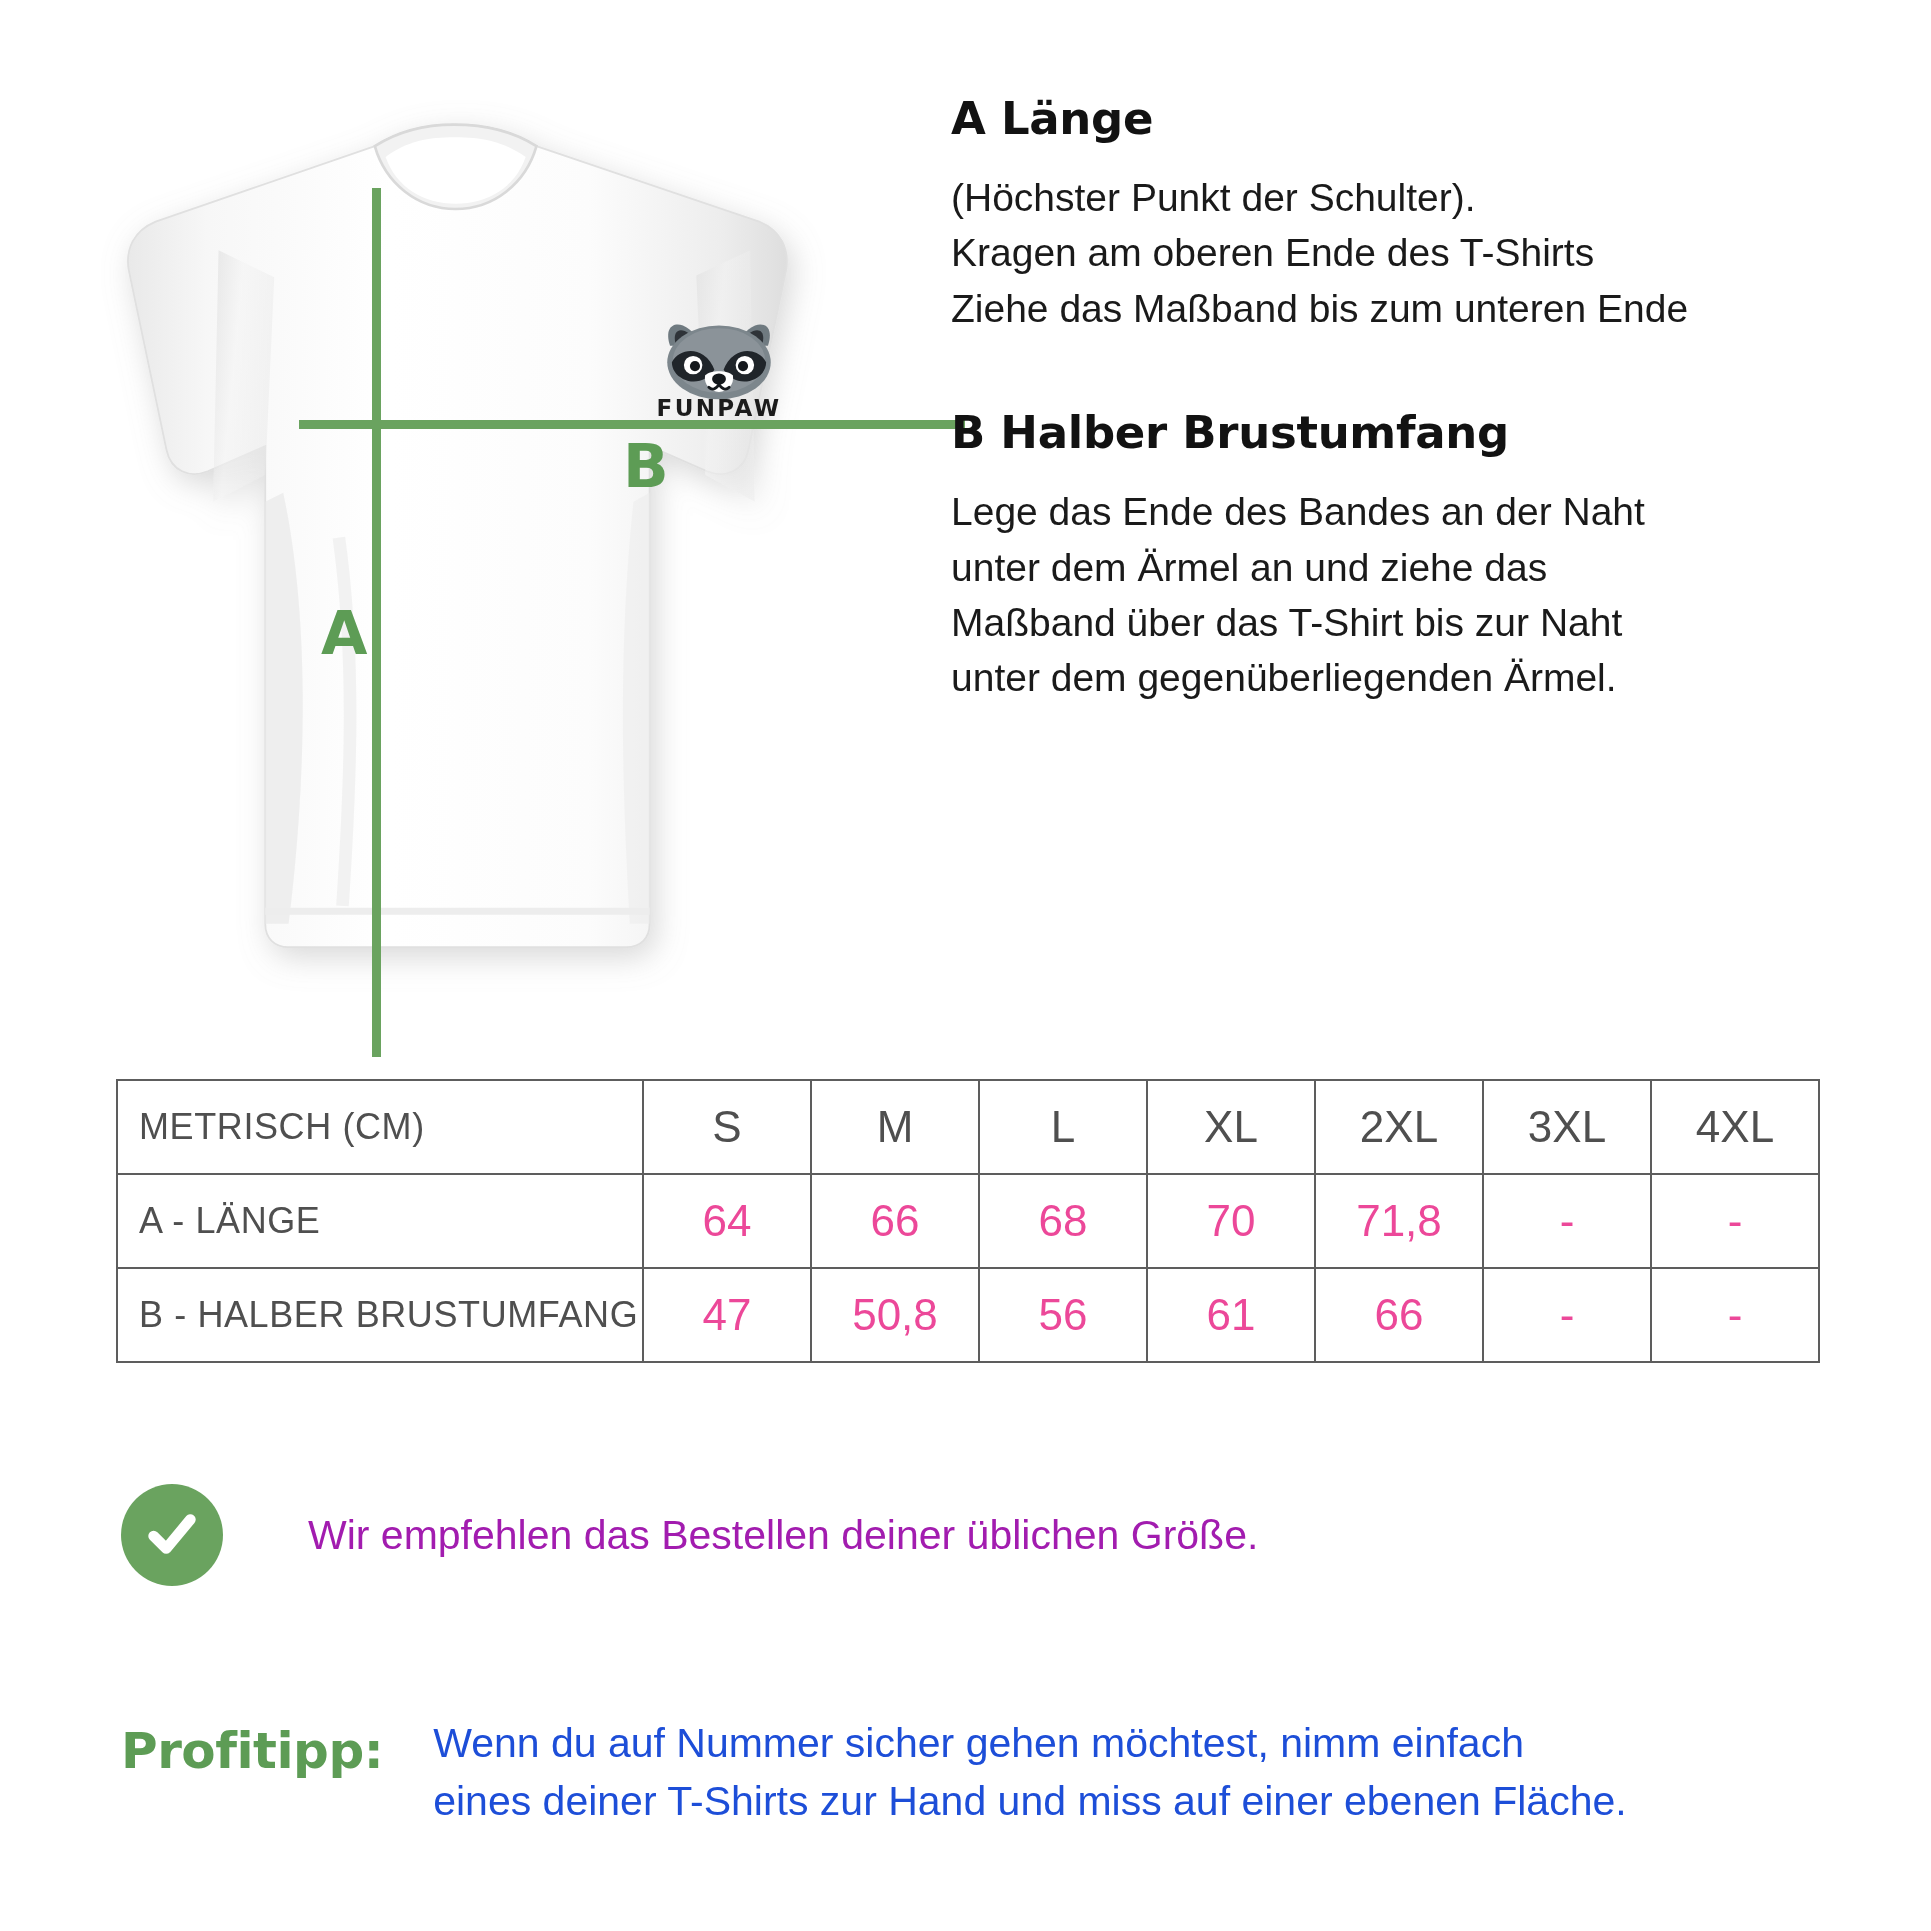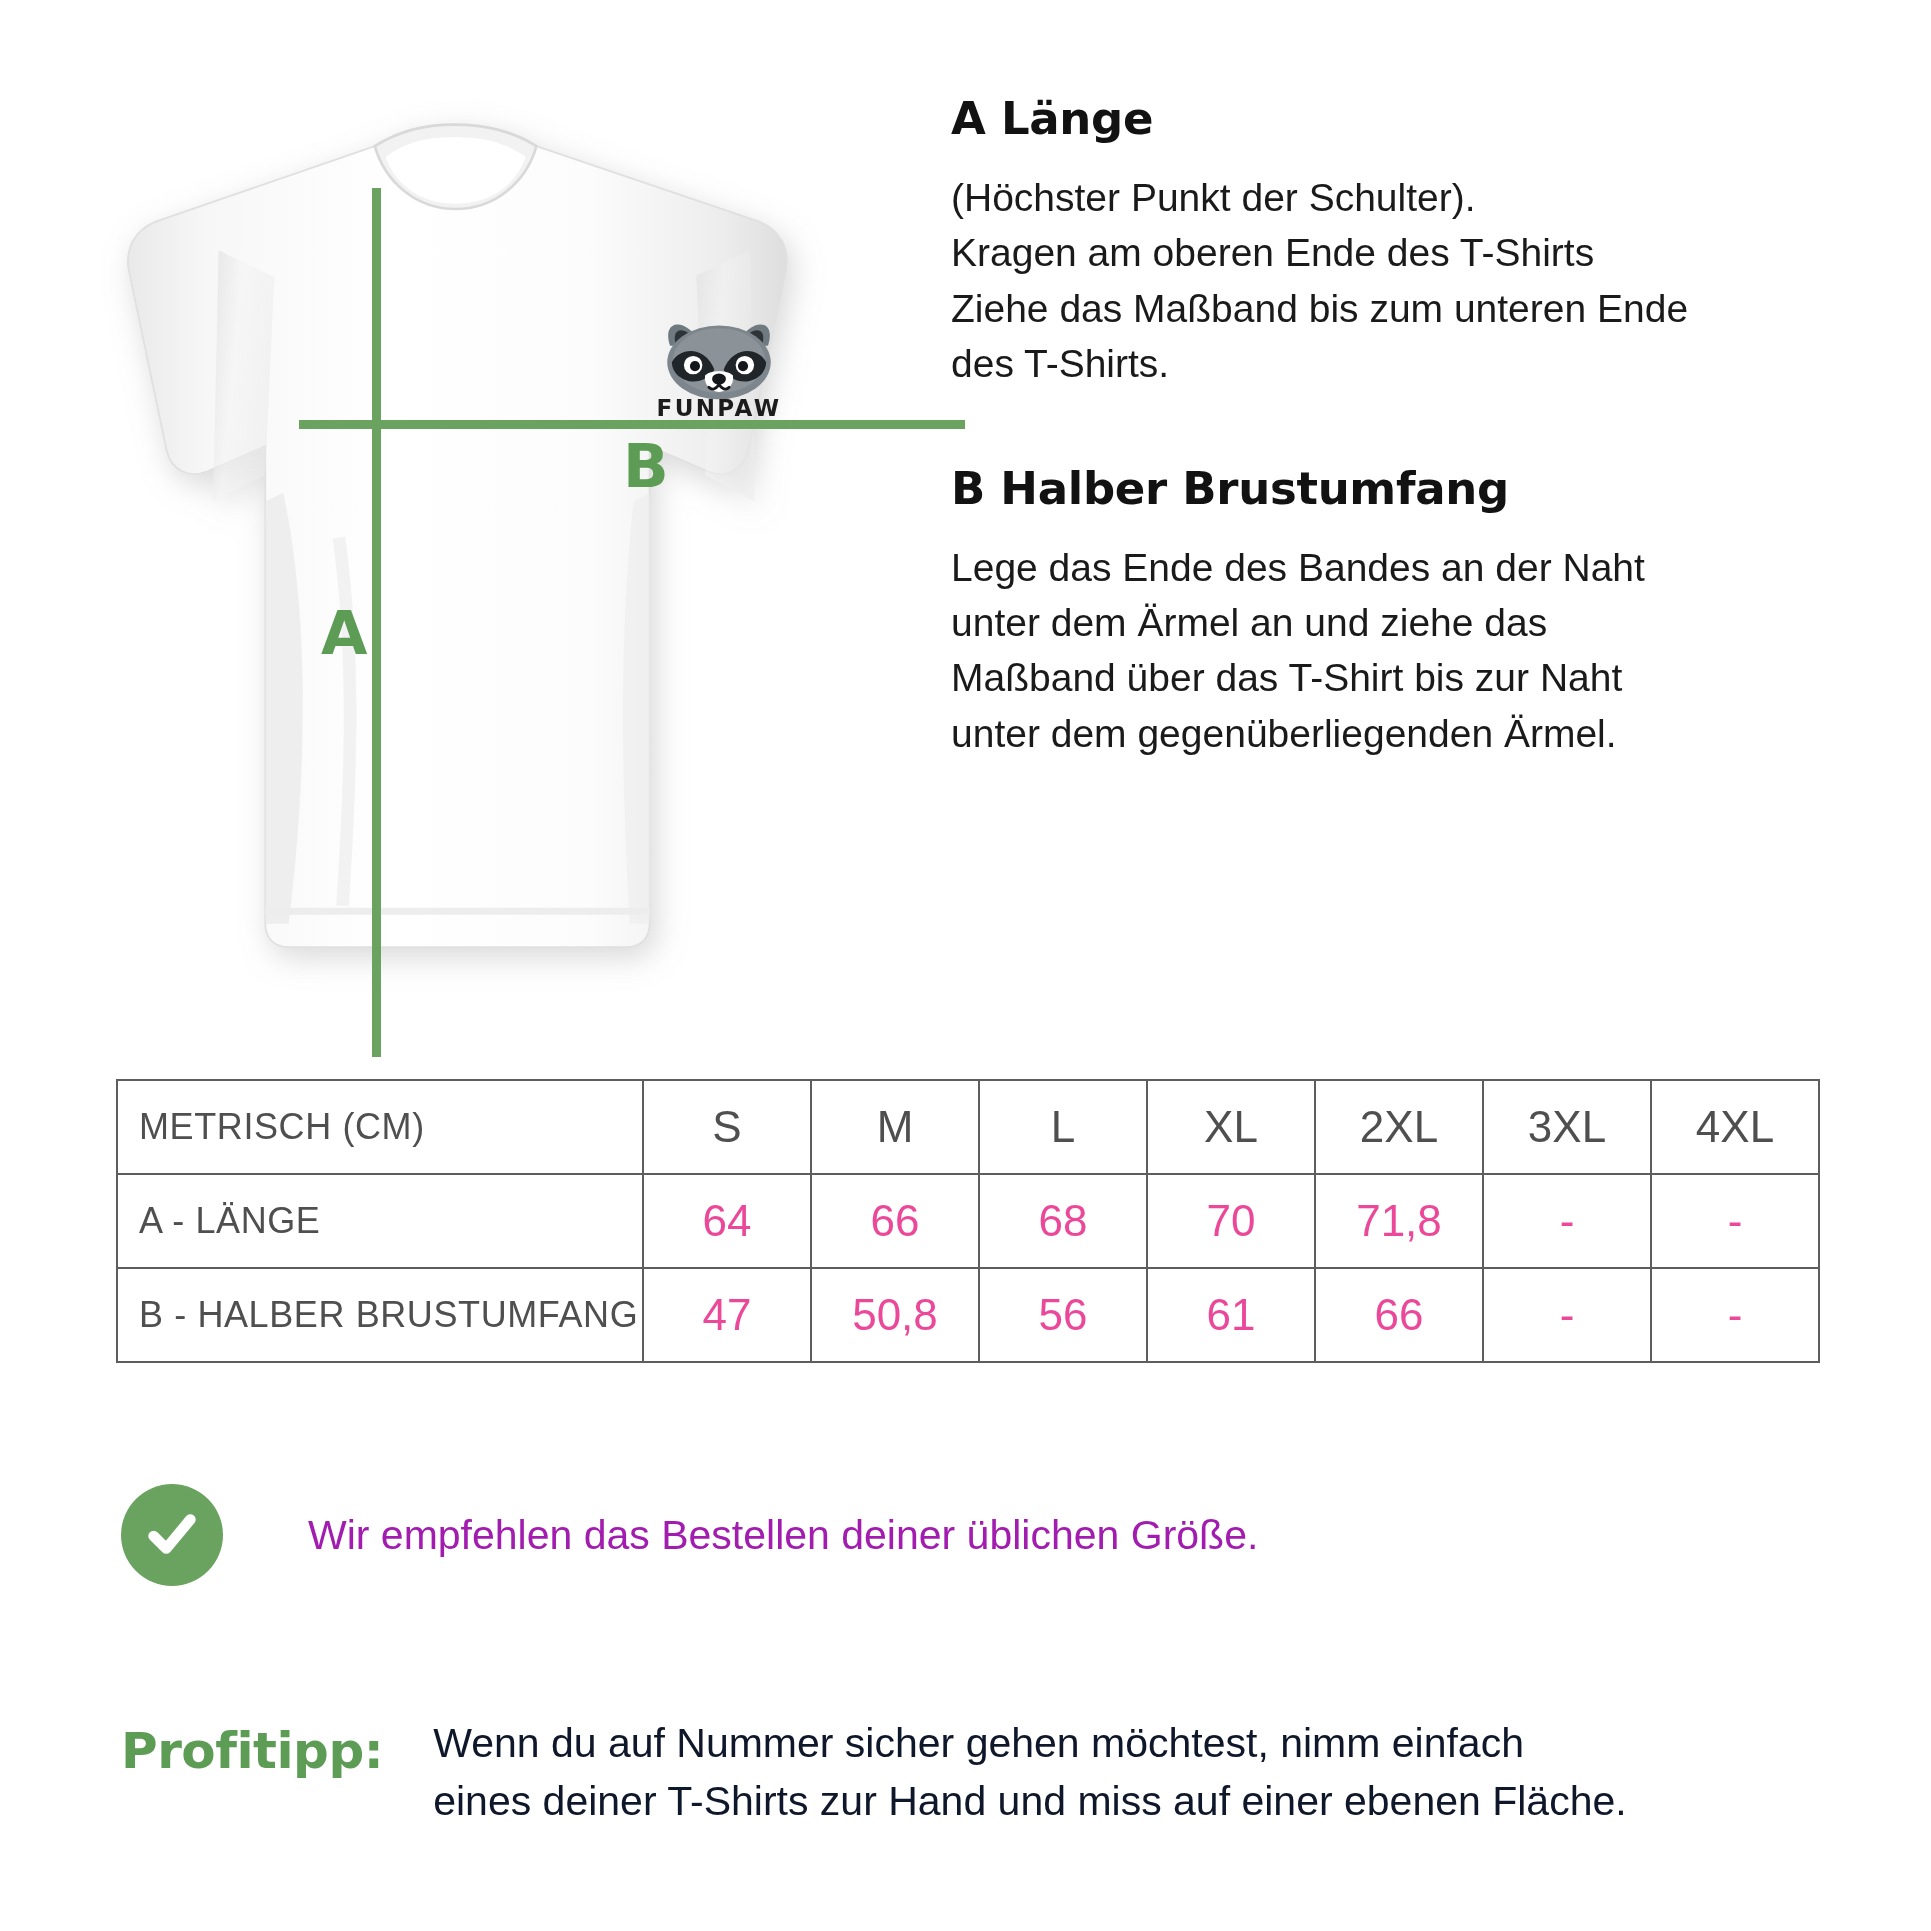--- a/index.html
+++ b/index.html
@@ -89,21 +89,21 @@
   }
 
   
   .tip { position:absolute; left:121px; top:1714px; width:1757px; display:flex; }
   .tip-label {
     font-family:"DejaVu Sans", sans-serif; font-weight:bold;
     font-size:50px; color:#5d9c55; flex:0 0 auto;
     padding-top:7.7px; letter-spacing:-0.5px;
   }
   .tip-body {
-    margin-left:50px; font-size:41px; line-height:1.42; color:#0f172a;
+    margin-left:50px; font-size:41px; line-height:1.42; color:#1d4ed8;
     font-family:"Liberation Sans", sans-serif;
   }
   .tip-body div { white-space:nowrap; }
 </style>
 </head>
 <body>
 
 <div class="page">
 
   <div class="top">
@@ -202,21 +202,20 @@
       <div class="mlabel mlabel-b">B</div>
     </div>
 
     <div class="textcol">
       <div>
         <div class="sec-title">A Länge</div>
         <div class="sec-body">
           <div>(Höchster Punkt der Schulter).</div>
           <div>Kragen am oberen Ende des T-Shirts</div>
           <div>Ziehe das Maßband bis zum unteren Ende</div>
-          <div>des T-Shirts.</div>
         </div>
       </div>
 
       <div class="sec-gap"></div>
 
       <div>
         <div class="sec-title">B Halber Brustumfang</div>
         <div class="sec-body">
           <div>Lege das Ende des Bandes an der Naht</div>
           <div>unter dem Ärmel an und ziehe das</div>

